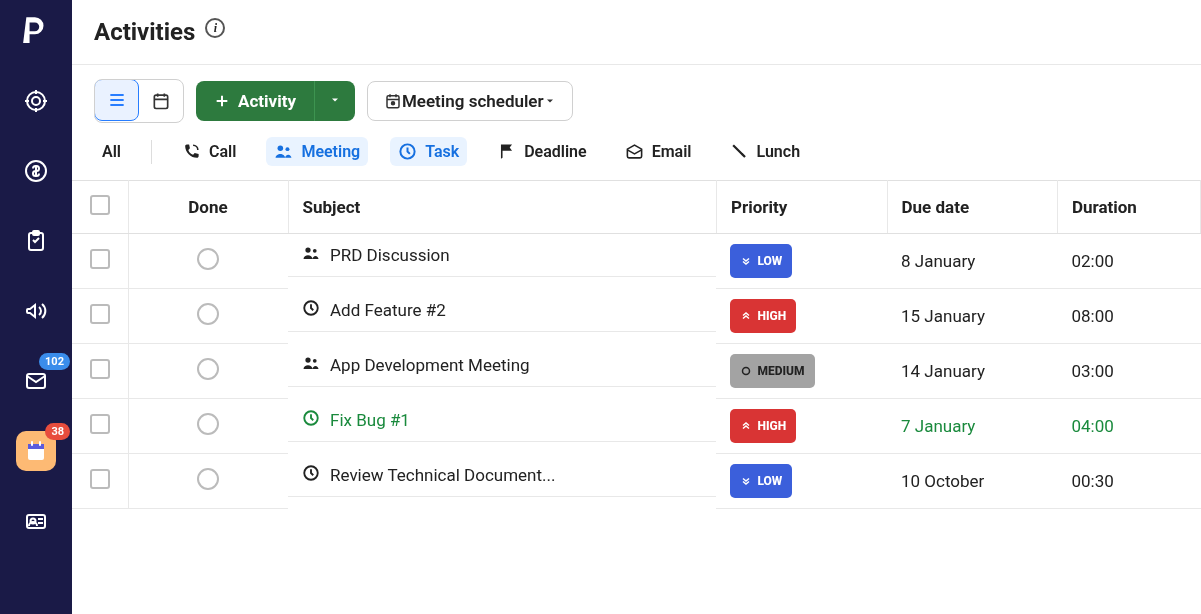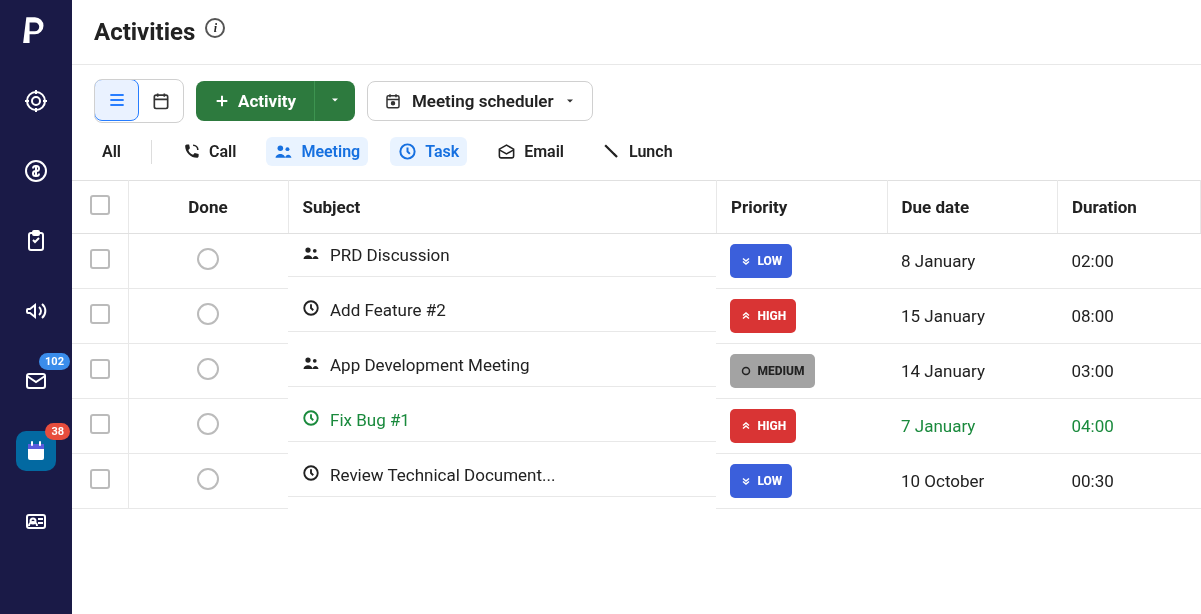--- a/index.html
+++ b/index.html
@@ -1,40 +1,40 @@
 <!DOCTYPE html>
 <html><head>
 <meta charset="utf-8">
 <style>
 * { box-sizing: border-box; margin: 0; padding: 0; }
 body { font-family: -apple-system, BlinkMacSystemFont, "Segoe UI", Roboto, sans-serif; font-size: 14px; color: #222; }
 .app { display: flex; width: 1201px; height: 614px; }
 .sidebar { width: 72px; background: #1a1a47; display: flex; flex-direction: column; align-items: center; padding-top: 14px; gap: 30px; }
 .sidebar .logo { color: #fff; font-size: 28px; font-weight: 900; }
 .sidebar .nav-item { position: relative; width: 40px; height: 40px; display: flex; align-items: center; justify-content: center; cursor: pointer; border-radius: 10px; }
-.sidebar .nav-item.active { background: #0369a1; }
+.sidebar .nav-item.active { background: #fdba74; }
 .sidebar .nav-item svg { width: 24px; height: 24px; stroke: #fff; fill: none; stroke-width: 2; }
 .sidebar .nav-item .fill-icon { fill: #fff; stroke: none; }
 .sidebar .badge { position: absolute; top: -8px; right: -14px; background: #3a8deb; color: #fff; font-size: 11px; font-weight: 700; padding: 2px 6px; border-radius: 10px; }
 .sidebar .badge.red { background: #e84d3d; }
 .main { flex: 1; display: flex; flex-direction: column; }
 .header { display: flex; align-items: center; justify-content: space-between; padding: 18px 22px; border-bottom: 1px solid #e8e8e8; }
 .header h1 { font-size: 24px; font-weight: 700; display: flex; gap: 10px; }
 .info-icon { width: 20px; height: 20px; border: 2px solid #555; border-radius: 50%; display: inline-flex; align-items: center; justify-content: center; font-size: 12px; font-style: italic; font-family: Georgia, serif; cursor: pointer; }
 .search { display: flex; align-items: center; gap: 12px; border: 1px solid #ccc; border-radius: 999px; padding: 10px 20px; width: 480px; }
 .search svg { width: 22px; height: 22px; stroke: #777; fill: none; stroke-width: 2; }
 .search input { border: none; outline: none; font-size: 18px; width: 100%; color: #555; }
 .toolbar { display: flex; align-items: center; gap: 12px; padding: 14px 22px; }
 .btn-group { display: flex; border: 1px solid #d0d0d0; border-radius: 8px; overflow: hidden; }
 .btn-group .toggle-btn { width: 45px; height: 42px; display: flex; align-items: center; justify-content: center; cursor: pointer; }
 .btn-group .toggle-btn.active { background: #eaf2ff; border: 1px solid #277dff; border-radius: 8px; margin: -1px; }
 .btn-primary { display: flex; align-items: center; background: #2d7a3e; color: #fff; border-radius: 8px; overflow: hidden; }
 .btn-primary .main-btn { display: flex; align-items: center; gap: 8px; padding: 10px 18px; font-size: 17px; font-weight: 700; cursor: pointer; }
 .btn-primary .caret-btn { padding: 12px 14px; border-left: 1px solid #3d9450; cursor: pointer; }
-.btn-secondary { display: flex; align-items: center; gap: 10px; border: 1px solid #d0d0d0; border-radius: 8px; padding: 9px 16px; font-size: 17px; font-weight: 600; cursor: pointer; }
+.btn-secondary { display: flex; align-items: center; border: 1px solid #d0d0d0; border-radius: 8px; padding: 9px 16px; font-size: 17px; font-weight: 600; cursor: pointer; }
 .filters { display: flex; align-items: center; gap: 22px; padding: 0 22px 14px 22px; }
 .filter-item { display: flex; align-items: center; gap: 8px; font-size: 16px; font-weight: 600; cursor: pointer; padding: 5px 8px; border-radius: 6px; }
 .filter-item.active { color: #1670e0; background: #e9f3ff; }
 .filter-item svg { width: 19px; height: 19px; }
 .divider { width: 1px; height: 24px; background: #ddd; }
 .table { width: 100%; border-collapse: collapse; }
 .table th { text-align: left; padding: 14px 14px; font-size: 17px; font-weight: 700; border-bottom: 1px solid #e0e0e0; border-right: 1px solid #e8e8e8; border-top: 1px solid #e0e0e0; }
 .table th:first-child, .table td:first-child { width: 56px; text-align: center; border-right: 1px solid #e8e8e8; }
 .table th:nth-child(2), .table td:nth-child(2) { width: 160px; text-align: center; }
 .table td { padding: 10px 14px; font-size: 17px; border-bottom: 1px solid #e8e8e8; }
@@ -187,20 +187,26 @@
         <span>Meeting</span>
       </div>
       <div class="filter-item active">
         <svg viewBox="0 0 24 24" fill="none" stroke="#1670e0" stroke-width="2.5">
             <circle cx="12" cy="12" r="9"></circle>
             <path d="M12 7v5l3 3"></path>
           </svg>
         <span>Task</span>
       </div>
       <div class="filter-item">
+        <svg viewBox="0 0 24 24" fill="#222">
+            <path d="M5 3v18l2-1V3z M7 3h12l-3 4 3 4H7z"></path>
+          </svg>
+        <span>Deadline</span>
+      </div>
+      <div class="filter-item">
         <svg viewBox="0 0 24 24" fill="none" stroke="#222" stroke-width="2">
             <path d="M3 9l9-5 9 5v9a2 2 0 01-2 2H5a2 2 0 01-2-2z"></path>
             <path d="M3 10l9 5 9-5"></path>
           </svg>
         <span>Email</span>
       </div>
       <div class="filter-item">
         <svg viewBox="0 0 24 24" fill="#222">
             <path d="M5 3l14 14-2 2L3 5z M19 3l-6 6 M16 14l4 4-2 2-4-4"></path>
           </svg>

